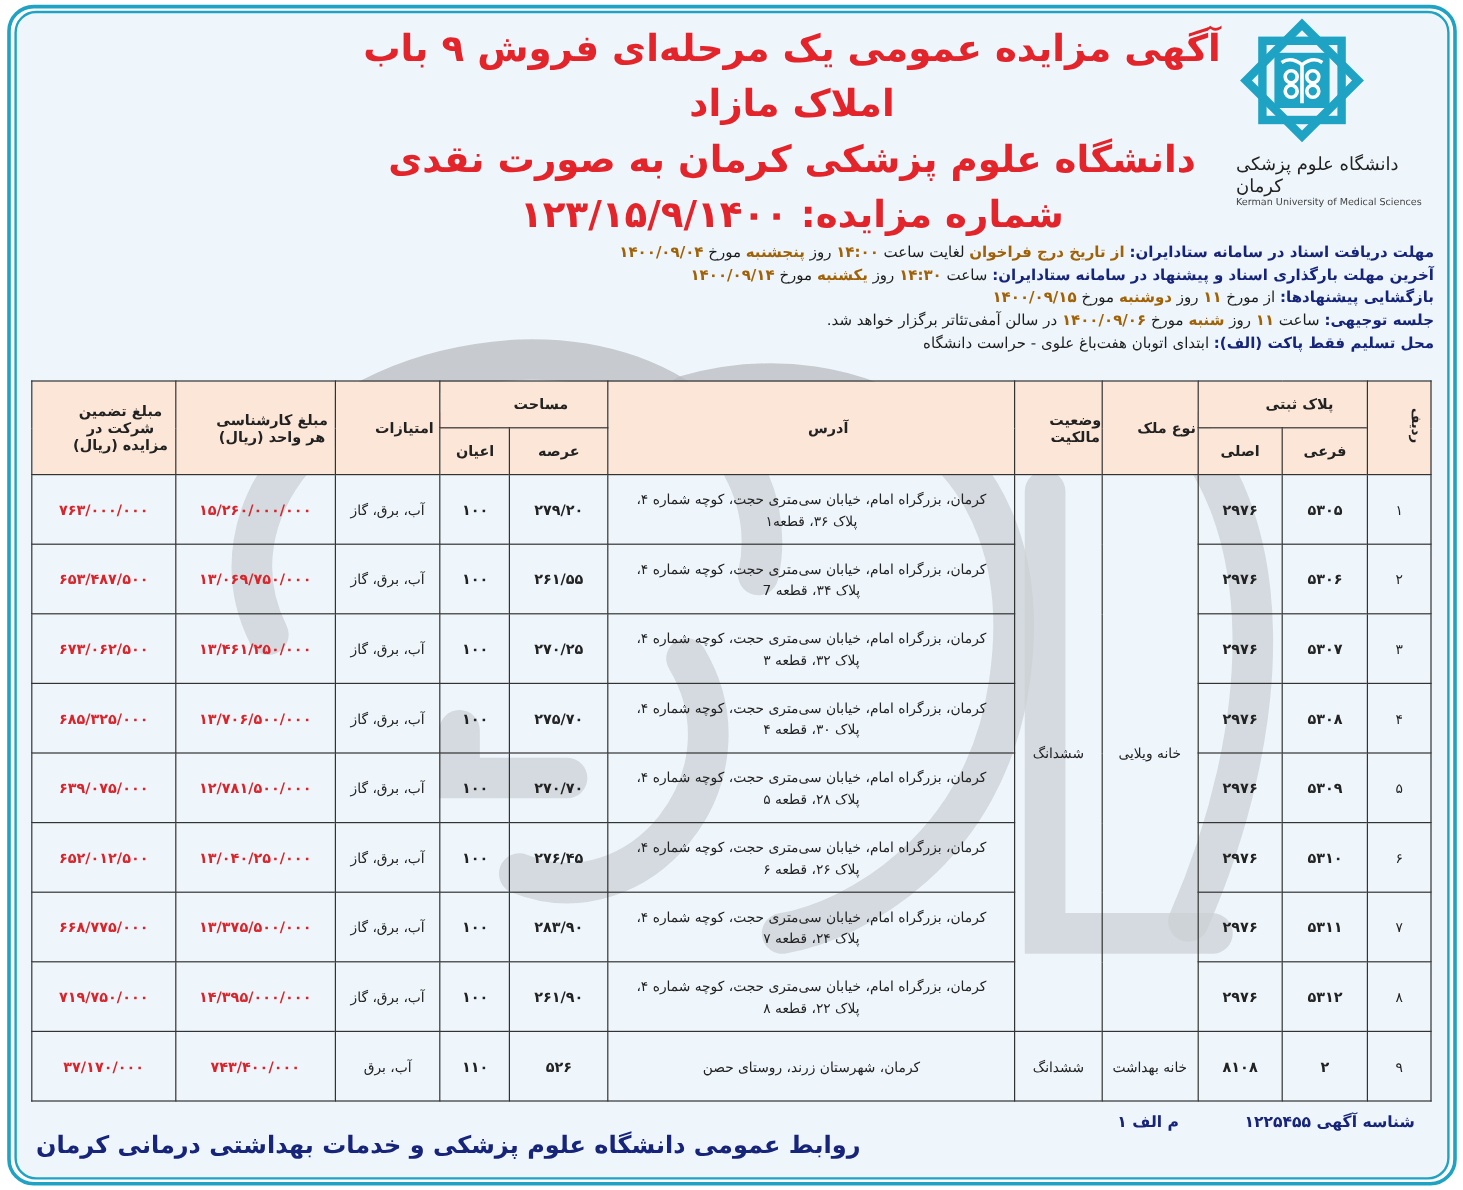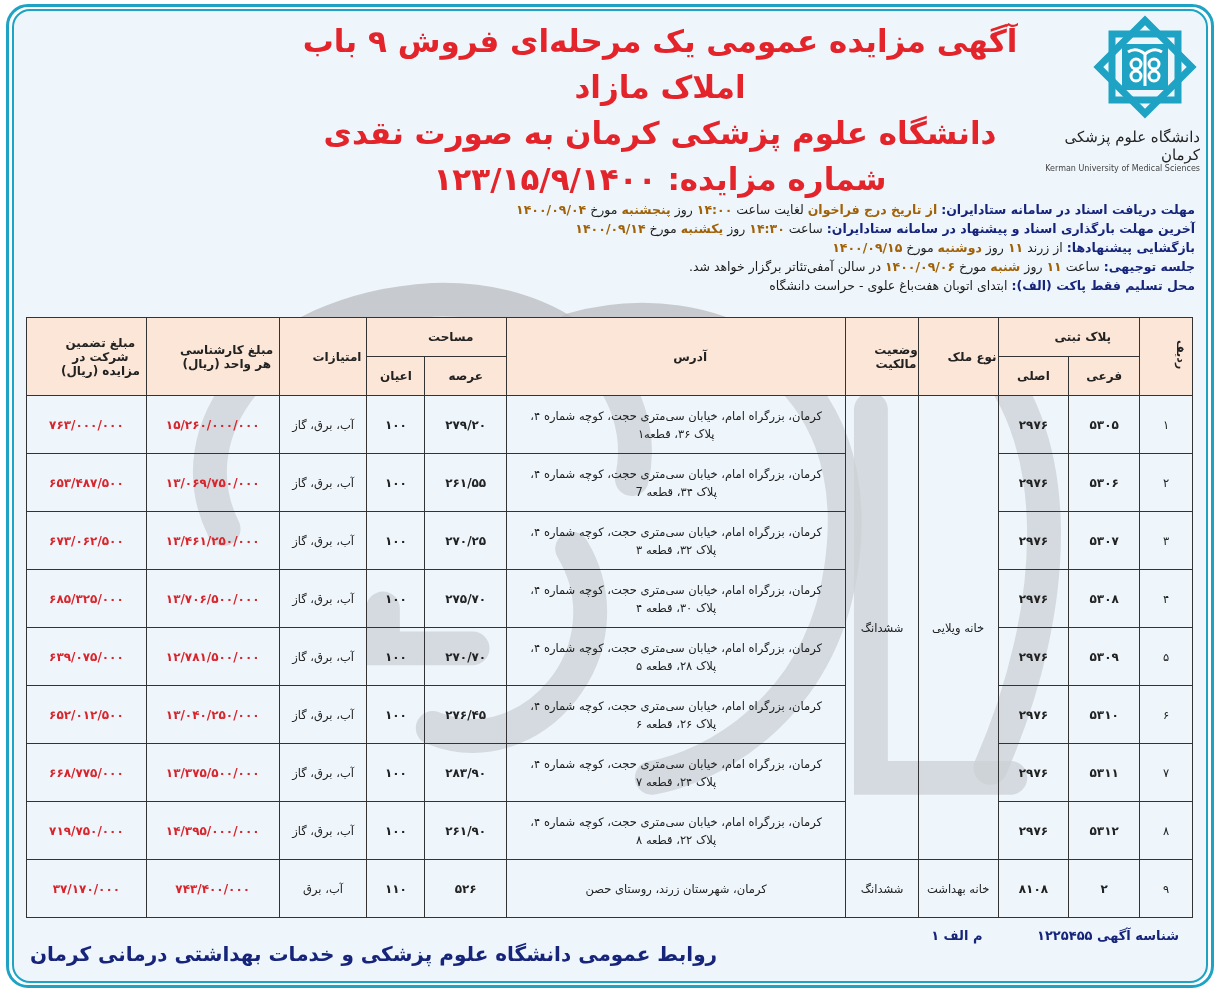--- a/index.html
+++ b/index.html
@@ -13,21 +13,21 @@
     position: absolute; left: 12px; top: 9px; width: 1196px; height: 974px;
     border: 2px solid #1ea3c4; border-radius: 18px; background: #eef6fc; overflow: hidden;
   }
   .watermark { position: absolute; left: 0; top: 0; width: 100%; height: 100%; pointer-events: none; }
   .title-block {
     position: absolute; left: 300px; top: 18px; width: 720px; text-align: center;
     color: #e3242b; font-weight: bold; direction: rtl;
   }
   .title-block .line { font-size: 31px; line-height: 46px; }
   .title-block .line.num { font-size: 31px; }
-  .logo { position: absolute; left: 1030px; top: 12px; width: 170px; height: 185px; text-align: right; }
+  .logo { position: absolute; left: 1030px; top: 12px; width: 170px; height: 185px; text-align: left; }
   .logo .fa { font-family: "DejaVu Serif", serif; font-size: 15px; color: #222; direction: rtl; margin-top: 2px; }
   .logo .en { font-size: 8px; color: #444; margin-top: 0; white-space: nowrap; }
   .notices {
     position: absolute; right: 24px; top: 200px; width: 760px; direction: rtl; text-align: right;
     font-size: 12.5px; line-height: 19px; color: #1d1d1d;
   }
   .notices .lbl { color: #16247a; font-weight: bold; }
   .notices .red { color: #a16207; font-weight: bold; }
   table.grid {
     position: absolute; left: 26px; top: 317px; width: 1167px; border-collapse: collapse;
@@ -90,21 +90,21 @@
       <line x1="55" y1="42" x2="55" y2="74"></line>
     </g>
   </svg>
   <div class="fa">دانشگاه علوم پزشکی کرمان</div>
   <div class="en">Kerman University of Medical Sciences</div>
 </div>
 
 <div class="notices">
   <div><span class="lbl">مهلت دریافت اسناد در سامانه ستادایران:</span> <span class="red">از تاریخ درج فراخوان</span><span> لغایت ساعت </span><span class="red">۱۴:۰۰</span><span> روز </span><span class="red">پنجشنبه</span><span> مورخ </span><span class="red">۱۴۰۰/۰۹/۰۴</span></div>
   <div><span class="lbl">آخرین مهلت بارگذاری اسناد و پیشنهاد در سامانه ستادایران:</span><span> ساعت </span><span class="red">۱۴:۳۰</span><span> روز </span><span class="red">یکشنبه</span><span> مورخ </span><span class="red">۱۴۰۰/۰۹/۱۴</span></div>
-  <div><span class="lbl">بازگشایی پیشنهادها:</span><span> از زرند </span><span class="red">۱۱</span><span> روز </span><span class="red">دوشنبه</span><span> مورخ </span><span class="red">۱۴۰۰/۰۹/۱۵</span></div>
+  <div><span class="lbl">بازگشایی پیشنهادها:</span><span> از مورخ </span><span class="red">۱۱</span><span> روز </span><span class="red">دوشنبه</span><span> مورخ </span><span class="red">۱۴۰۰/۰۹/۱۵</span></div>
   <div><span class="lbl">جلسه توجیهی:</span><span> ساعت </span><span class="red">۱۱</span><span> روز </span><span class="red">شنبه</span><span> مورخ </span><span class="red">۱۴۰۰/۰۹/۰۶</span><span> در سالن آمفی‌تئاتر برگزار خواهد شد.</span></div>
   <div><span class="lbl">محل تسلیم فقط پاکت (الف):</span><span> ابتدای اتوبان هفت‌باغ علوی - حراست دانشگاه</span></div>
 </div>
 
 <table class="grid">
   <colgroup>
     <col style="width:53px">
       <col style="width:71px">
       <col style="width:71px">
       <col style="width:80px">

